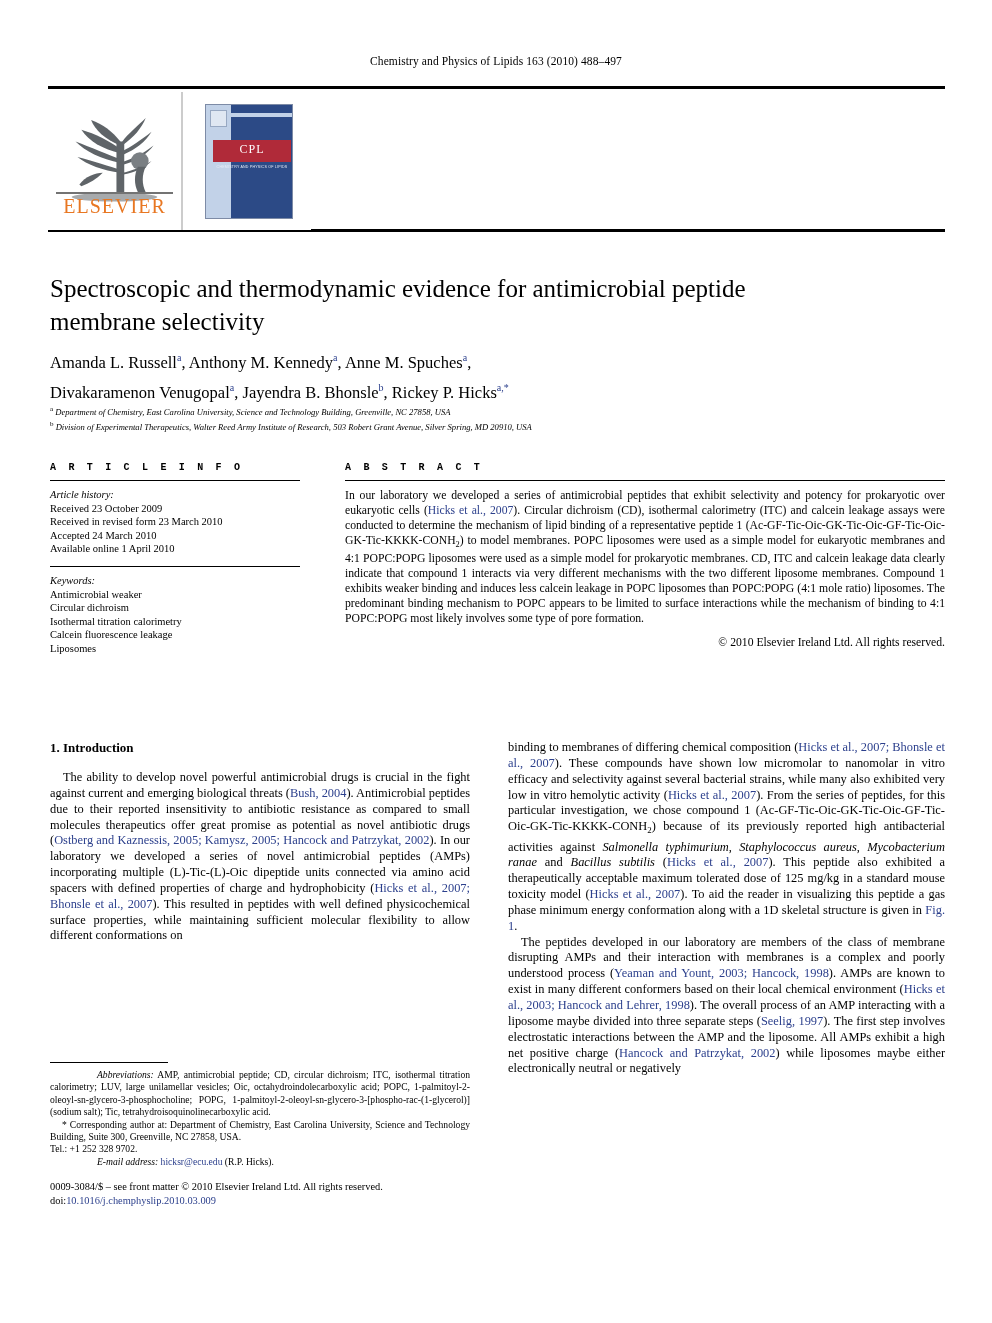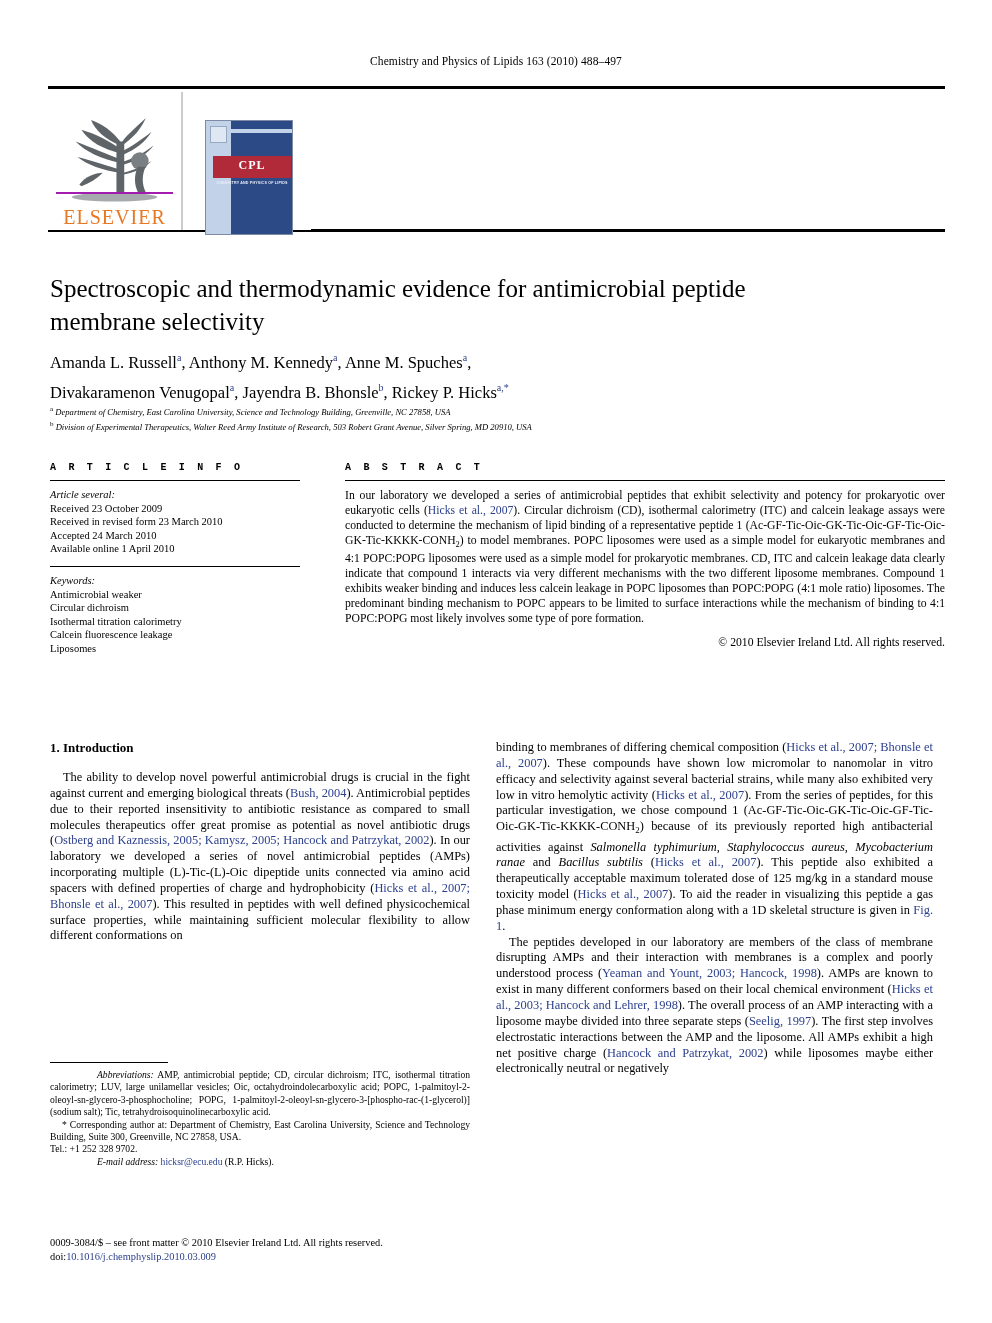--- a/index.html
+++ b/index.html
@@ -116,34 +116,33 @@
   }
   .els-word {
     position: absolute;
     left: 8px; top: 100px;
     width: 117px;
     text-align: center;
     font-family: "Liberation Serif", serif;
     font-size: 20px;
     letter-spacing: 1px;
     color: #E87722;
-    border-top: 2px solid #a21caf;
-    padding-top: 12px;
+    border-top: 2px solid #737373;
+    padding-top: 1px;
   }
 
   
   .cover-thumb {
     position: absolute;
-    left: 22px; top: 28px;
+    left: 22px; top: 12px;
     width: 86px;
     height: 113px;
     background: #2c4a86;
     border: 1px solid #7d8ba6;
     overflow: hidden;
-    font-weight: bold;
   }
   .cover-spine {
     position: absolute;
     left: 0; top: 0;
     width: 25px; height: 100%;
     background: #c2d2e8;
   }
   .cover-topbar {
     position: absolute;
     left: 25px; top: 8px;
@@ -258,21 +257,21 @@
   }
 
   
   .col-left {
     position: absolute;
     left: 50px; top: 740px;
     width: 420px;
   }
   .col-right {
     position: absolute;
-    left: 496px; top: 740px;
+    left: 508px; top: 740px;
     width: 437px;
   }
   .h2 {
     font-size: 13px;
     font-weight: bold;
     margin: 0 0 14px 0;
   }
   .para {
     font-size: 12.4px;
     line-height: 15.85px;
@@ -299,21 +298,21 @@
     font-size: 9.6px;
     line-height: 12.4px;
     text-align: justify;
     margin: 0;
   }
   .fn.ind { text-indent: 12px; }
   .fn .ital { font-style: italic; margin-left: 35px; }
   .fn .cite { color: #2b3f8c; }
   .imprint {
     position: absolute;
-    left: 50px; top: 1236px;
+    left: 50px; top: 1180px;
     width: 430px;
     font-size: 10.4px;
     line-height: 14px;
   }
   .imprint .doi { color: #2b3f8c; }
   sub { font-size: 0.72em; }
   sup { font-size: 0.72em; }
 </style>
 </head>
 <body>
@@ -371,21 +370,21 @@
 
   <div class="affils">
     <div><sup>a</sup> <span>Department of Chemistry, East Carolina University, Science and Technology Building, Greenville, NC 27858, USA</span></div>
     <div><sup>b</sup> <span>Division of Experimental Therapeutics, Walter Reed Army Institute of Research, 503 Robert Grant Avenue, Silver Spring, MD 20910, USA</span></div>
   </div>
 
   <div class="info-col">
     <div class="sec-head">A R T I C L E    I N F O</div>
     <div class="rule-thick"></div>
     <div class="info-block">
-      <div class="lbl">Article several:</div>
+      <div class="lbl">Article history:</div>
       <div>Received 23 October 2009</div>
       <div>Received in revised form 23 March 2010</div>
       <div>Accepted 24 March 2010</div>
       <div>Available online 1 April 2010</div>
     </div>
     <div class="rule-thin"></div>
     <div class="info-block">
       <div class="lbl">Keywords:</div>
       <div>Antimicrobial weaker</div>
       <div>Circular dichroism</div>

